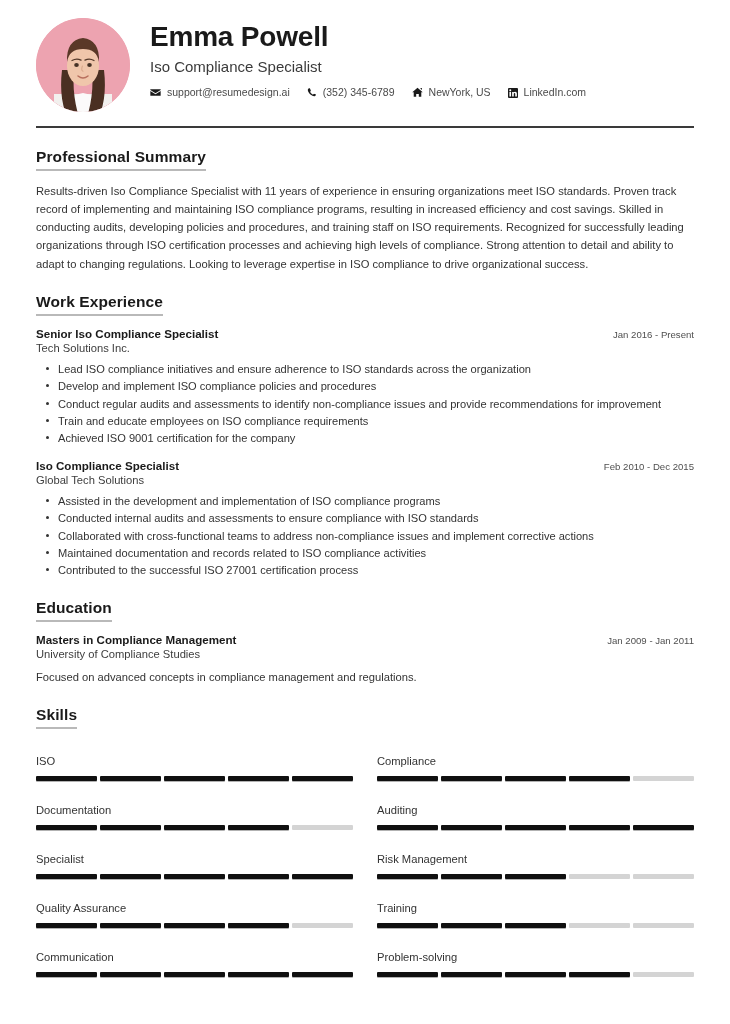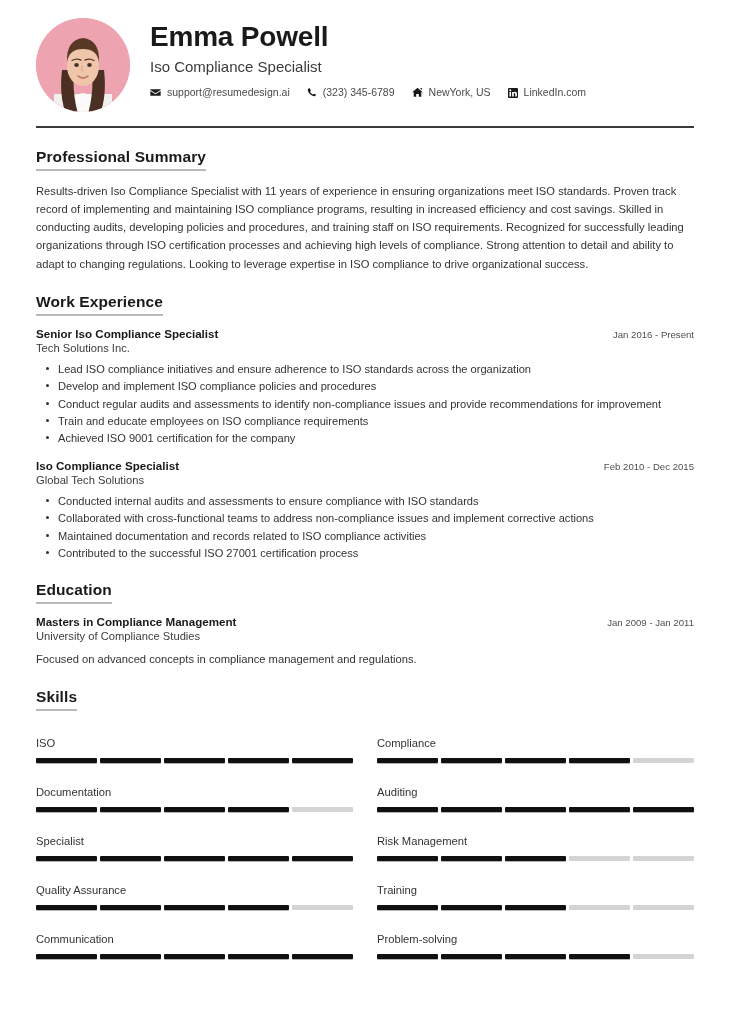--- a/index.html
+++ b/index.html
@@ -241,21 +241,21 @@
           </span>
           <span>support@resumedesign.ai</span>
         </div>
 
         <div class="contact">
           <span class="ic">
             <svg width="10" height="11" viewBox="0 0 16 16" fill="currentColor">
               <path d="M11.6 10.2c-0.6-0.1-1 0.3-1.4 0.7-0.5 0.5-0.8 0.4-1.3 0.1C7.6 10.3 6.3 9 5.3 7.6 4.9 7 4.8 6.6 5.3 6.2c0.5-0.4 1-0.8 0.8-1.5C5.9 3.8 5.4 2.7 4.9 1.8 4.6 1.1 4 0.9 3.3 1.2 2.2 1.6 1.4 2.4 1.3 3.6c-0.1 1.3 0.4 2.5 1 3.6 1.5 2.7 3.6 4.8 6.4 6.1 1.1 0.5 2.3 0.9 3.5 0.6 1-0.3 1.7-1 2-2 0.2-0.6 0-1.1-0.6-1.3-0.6-0.2-1.3-0.3-2-0.4z"></path>
             </svg>
           </span>
-          <span>(323) 345-6789</span>
+          <span>(352) 345-6789</span>
         </div>
 
         <div class="contact">
           <span class="ic">
             <svg width="11" height="11" viewBox="0 0 16 16" fill="currentColor">
               <path d="M8 1.2L0.4 7.6h2.1V14h3.6v-3.8h3.8V14h3.6V7.6h2.1z"></path>
               <path d="M12.4 1.6h2v2.8l-2-1.7z"></path>
             </svg>
           </span>
           <span>NewYork, US</span>
@@ -305,20 +305,21 @@
         </ul>
       </div>
 
       <div class="entry">
         <div class="entry-head">
           <div class="entry-role">Iso Compliance Specialist</div>
           <div class="entry-date">Feb 2010 - Dec 2015</div>
         </div>
         <div class="entry-org">Global Tech Solutions</div>
         <ul class="bullets">
+          <li>Assisted in the development and implementation of ISO compliance programs</li>
           <li>Conducted internal audits and assessments to ensure compliance with ISO standards</li>
           <li>Collaborated with cross-functional teams to address non-compliance issues and implement corrective actions</li>
           <li>Maintained documentation and records related to ISO compliance activities</li>
           <li>Contributed to the successful ISO 27001 certification process</li>
         </ul>
       </div>
 
     </div>
   </div>
 

